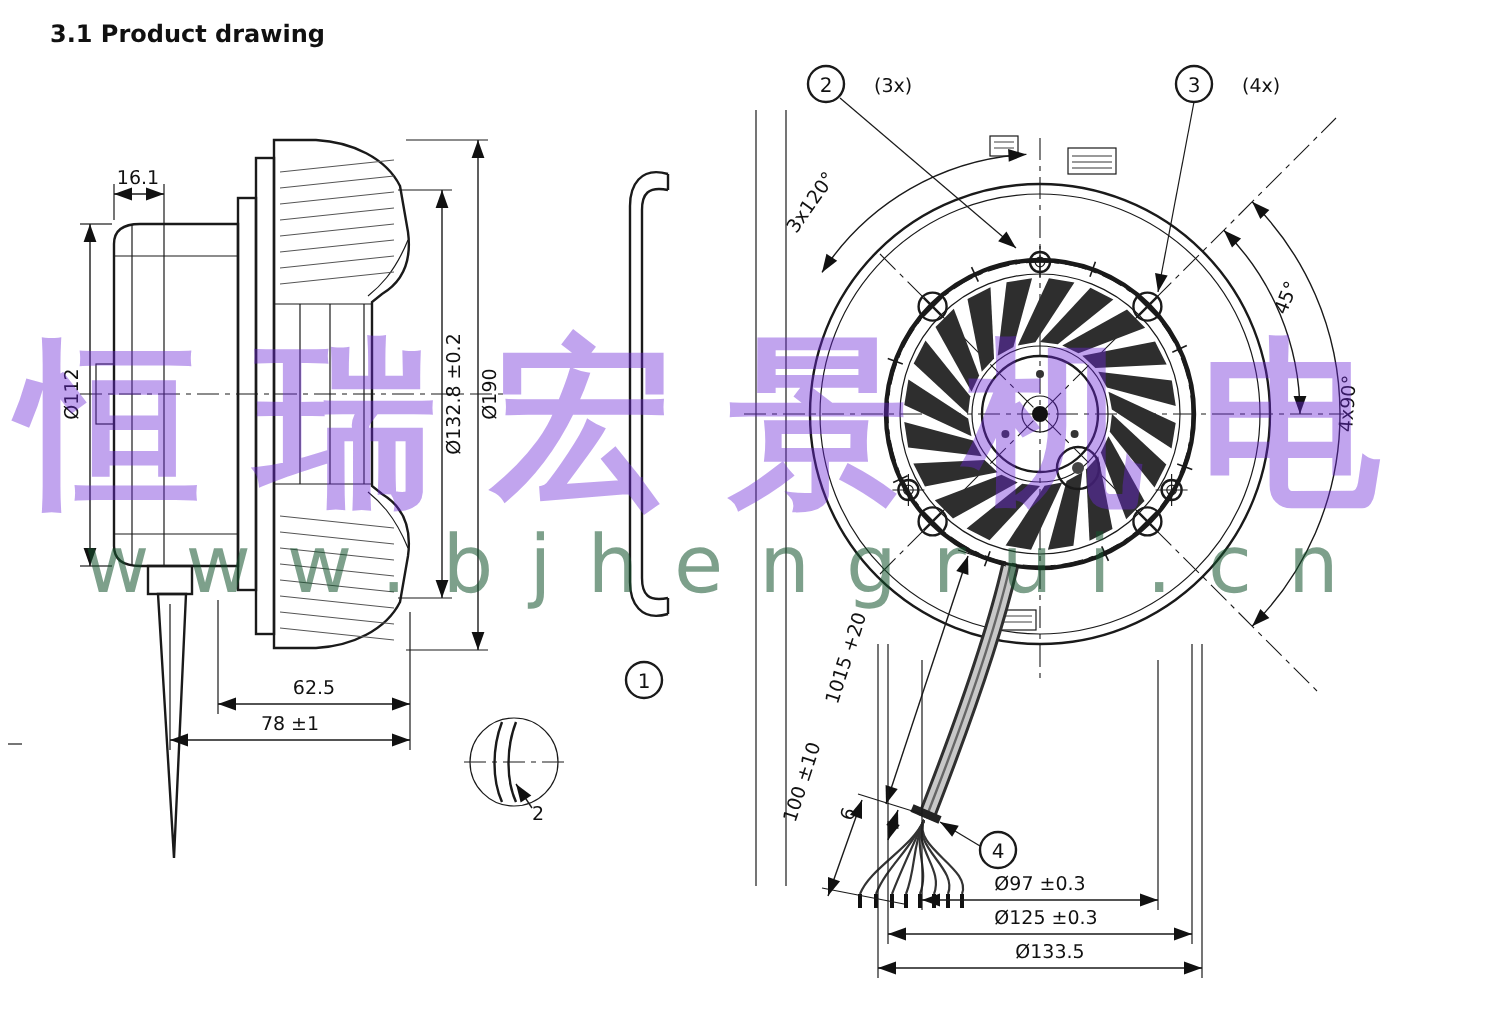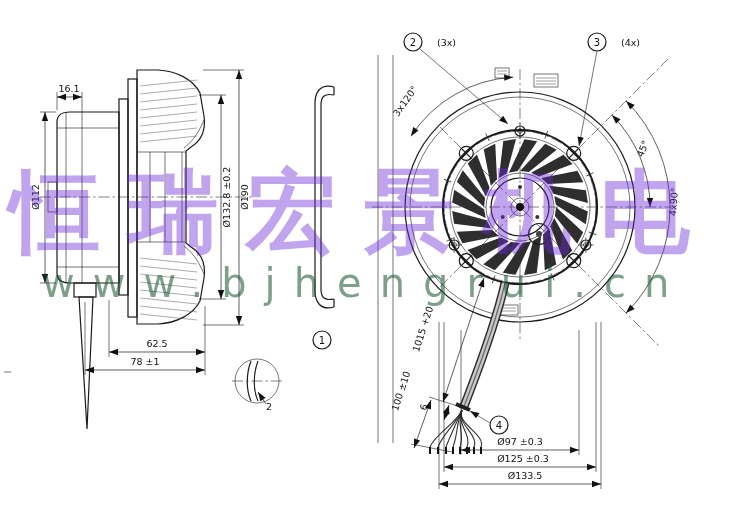--- a/index.html
+++ b/index.html
@@ -330,16 +330,17 @@
       <text x="523" y="462" text-anchor="middle">Ø125 ±0.3</text>
 
       <line class="thin" x1="439" y1="322" x2="439" y2="489"></line>
       <line class="thin" x1="601" y1="322" x2="601" y2="489"></line>
       <line class="dim" x1="439" y1="484" x2="601" y2="484" marker-start="url(#arr)" marker-end="url(#arr)"></line>
       <text x="525" y="479" text-anchor="middle">Ø133.5</text>
     </g>
   </g>
 </svg>
 
+<div class="title">3.1 Product drawing</div>
 <div class="wm wm-cn">恒瑞宏景机电</div>
 <div class="wm wm-url">www.bjhengrui.cn</div>
 
 </div>
 
 </body></html>

